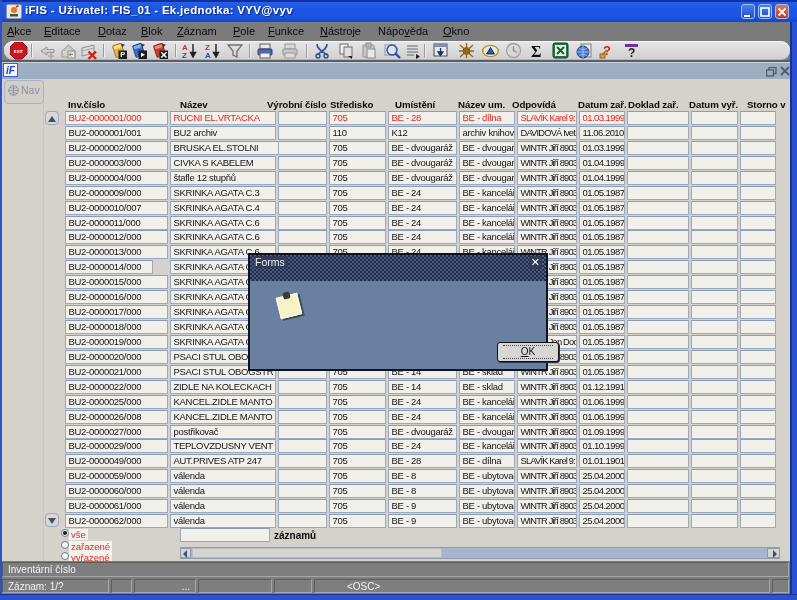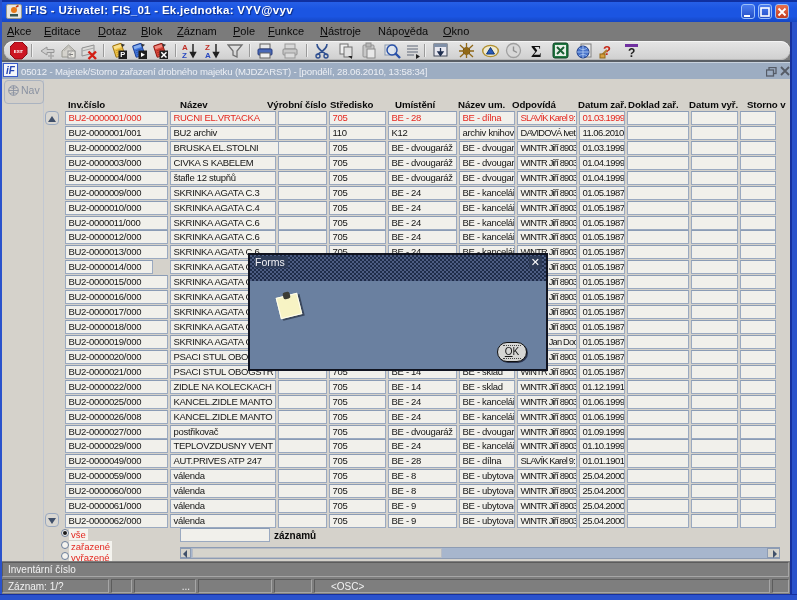--- a/index.html
+++ b/index.html
@@ -53,21 +53,21 @@
 #bright{position:absolute;left:790px;top:22px;width:7px;height:578px;background:linear-gradient(90deg,#16309e 0 2px,#2a52cc 2px)}
 #bbottom{position:absolute;left:0px;top:594px;width:797px;height:6px;background:#2a52cc;border-top:1px solid #16309e}
 
 #dlg{position:absolute;left:248px;top:253px;width:300px;height:118px;border:2px solid #10131f;background:#6a80a0;z-index:50}
 #dlgtitle{position:absolute;left:0;top:0;width:296px;height:26px;background:#2e3c58;background-image:conic-gradient(#1e2c48 25%,#4c5c82 0 50%,#1e2c48 0 75%,#4c5c82 0);background-size:4px 4px;}
 #dlgtitle .t{position:absolute;left:5px;top:1px;font-size:10.5px;color:#f2f2f6;background:#2e3c58;padding:0 3px 0 0}
 #dlgtitle .x{position:absolute;right:4px;top:1px;font-size:11px;color:#fff;background:#2e3c58;padding:0 2px}
 #dlgmsg{position:absolute;left:76px;top:44px;font-size:9.2px;font-weight:bold;color:#fff;letter-spacing:-0.1px;white-space:nowrap}
 #note{position:absolute;left:28px;top:40px;width:22px;height:22px;background:#f7f3c4;border:1px solid #fffef0;transform:rotate(-14deg);box-shadow:2px 2px 0 rgba(20,25,40,.55)}
 #pin{position:absolute;left:33px;top:37px;width:7px;height:7px;background:#3c3c34;border-radius:2px;transform:rotate(-14deg);z-index:2}
-#okbtn{position:absolute;left:247px;top:87px;width:30px;height:20px;background:#d6d6d4;border:1.5px solid #101010;border-radius:10px;text-align:center;font-size:10px;color:#161616;line-height:17px;box-shadow:1px 1px 0 #2a3450}
+#okbtn{position:absolute;left:247px;top:87px;width:62px;height:20px;background:#d6d6d4;border:1.5px solid #101010;border-radius:3px;text-align:center;font-size:10px;color:#161616;line-height:17px;box-shadow:1px 1px 0 #2a3450}
 #okbtn:before{content:"";position:absolute;left:5px;right:5px;top:2px;border-top:1px dotted #444}
 #okbtn:after{content:"";position:absolute;left:5px;right:5px;bottom:2px;border-top:1px dotted #444}
 </style></head>
 <body>
 <div id="menubar"></div>
 <div class="mi" style="left:7px"><u>A</u>kce</div>
 <div class="mi" style="left:44px"><u>E</u>ditace</div>
 <div class="mi" style="left:98px"><u>D</u>otaz</div>
 <div class="mi" style="left:141px"><u>B</u>lok</div>
 <div class="mi" style="left:177px"><u>Z</u>áznam</div>
@@ -231,21 +231,20 @@
 <div class="tbtn" style="left:741px;background:linear-gradient(180deg,#4a7cf0,#2450c8)"><svg width="12" height="13">
       <rect x="2" y="9" width="6" height="2" fill="#fff"></rect>
     </svg></div>
 <div class="tbtn" style="left:758px;background:linear-gradient(180deg,#4a7cf0,#2450c8)"><svg width="12" height="13">
       <rect x="2" y="2" width="8" height="8" fill="none" stroke="#fff" stroke-width="1.6"></rect>
     </svg></div>
 <div class="tbtn" style="left:775px;background:linear-gradient(180deg,#e8704e,#c23c22)"><svg width="12" height="13">
       <path d="M2.5 2.5 L9.5 9.5 M9.5 2.5 L2.5 9.5" stroke="#fff" stroke-width="1.8"></path>
     </svg></div>
 <div id="mdititle">
-    <div class="txt">05012 - Majetek/Storno zařazení drobného majetku (MJDZARST) - [pondělí, 28.06.2010, 13:58:34]</div>
 <svg class="abs" style="left:766px;top:4px" width="12" height="10">
       <rect x="3" y="0.5" width="7" height="6" fill="none" stroke="#555b66" stroke-width="1.3"></rect>
       <rect x="0.5" y="3" width="7" height="6" fill="#9dadc2" stroke="#555b66" stroke-width="1.3"></rect>
     </svg>
 <svg class="abs" style="left:780px;top:3px" width="11" height="11">
       <path d="M1 1 L9 9 M9 1 L1 9" stroke="#555b66" stroke-width="1.8"></path>
     </svg>
 </div>
 <div id="ificon">iF</div>
 <div id="form"></div>
@@ -327,21 +326,21 @@
 <div class="cell" style="left:170px;top:186px;width:106px">SKRINKA AGATA C.3</div>
 <div class="cell" style="left:278px;top:186px;width:49px"></div>
 <div class="cell" style="left:329px;top:186px;width:57px">705</div>
 <div class="cell" style="left:388px;top:186px;width:69px">BE - 24</div>
 <div class="cell" style="left:459px;top:186px;width:56px">BE - kancelář</div>
 <div class="cell sq3" style="left:517px;top:186px;width:60px">WINTR Jiří 8903</div>
 <div class="cell sq2" style="left:579px;top:186px;width:46px">01.05.1987</div>
 <div class="cell" style="left:627px;top:186px;width:62px"></div>
 <div class="cell" style="left:691px;top:186px;width:47px"></div>
 <div class="cell" style="left:740px;top:186px;width:36px"></div>
-<div class="cell" style="left:65px;top:201px;width:103px">BU2-0000010/000</div>
+<div class="cell" style="left:65px;top:201px;width:103px">BU2-0000010/007</div>
 <div class="cell" style="left:170px;top:201px;width:106px">SKRINKA AGATA C.4</div>
 <div class="cell" style="left:278px;top:201px;width:49px"></div>
 <div class="cell" style="left:329px;top:201px;width:57px">705</div>
 <div class="cell" style="left:388px;top:201px;width:69px">BE - 24</div>
 <div class="cell" style="left:459px;top:201px;width:56px">BE - kancelář</div>
 <div class="cell sq3" style="left:517px;top:201px;width:60px">WINTR Jiří 8903</div>
 <div class="cell sq2" style="left:579px;top:201px;width:46px">01.05.1987</div>
 <div class="cell" style="left:627px;top:201px;width:62px"></div>
 <div class="cell" style="left:691px;top:201px;width:47px"></div>
 <div class="cell" style="left:740px;top:201px;width:36px"></div>
@@ -607,21 +606,21 @@
       </svg>
     </div>
 </div>
 <div id="status"></div>
 <div class="sp" style="left:2px;top:562px;width:787px;height:15px">Inventární číslo</div>
 <div class="sp" style="left:2px;top:579px;width:107px;height:14px">Záznam: 1/?</div>
 <div class="sp" style="left:111px;top:579px;width:21px;height:14px"></div>
 <div class="sp" style="left:134px;top:579px;width:62px;height:14px;text-align:right;padding-right:5px">...</div>
 <div class="sp" style="left:198px;top:579px;width:74px;height:14px"></div>
 <div class="sp" style="left:274px;top:579px;width:38px;height:14px"></div>
-<div class="sp" style="left:314px;top:579px;width:456px;height:14px;padding-left:16px">&lt;OSC&gt;</div>
+<div class="sp" style="left:314px;top:579px;width:456px;height:14px;padding-left:32px">&lt;OSC&gt;</div>
 <div class="sp" style="left:772px;top:579px;width:17px;height:14px"></div>
 <div id="bleft"></div>
 <div id="bright"></div>
 <div id="bbottom"></div>
 <div id="dlg">
   <div id="dlgtitle">
       <span class="t">Forms</span>
       <span class="x">✕</span>
     </div>
   <div id="note"></div>

